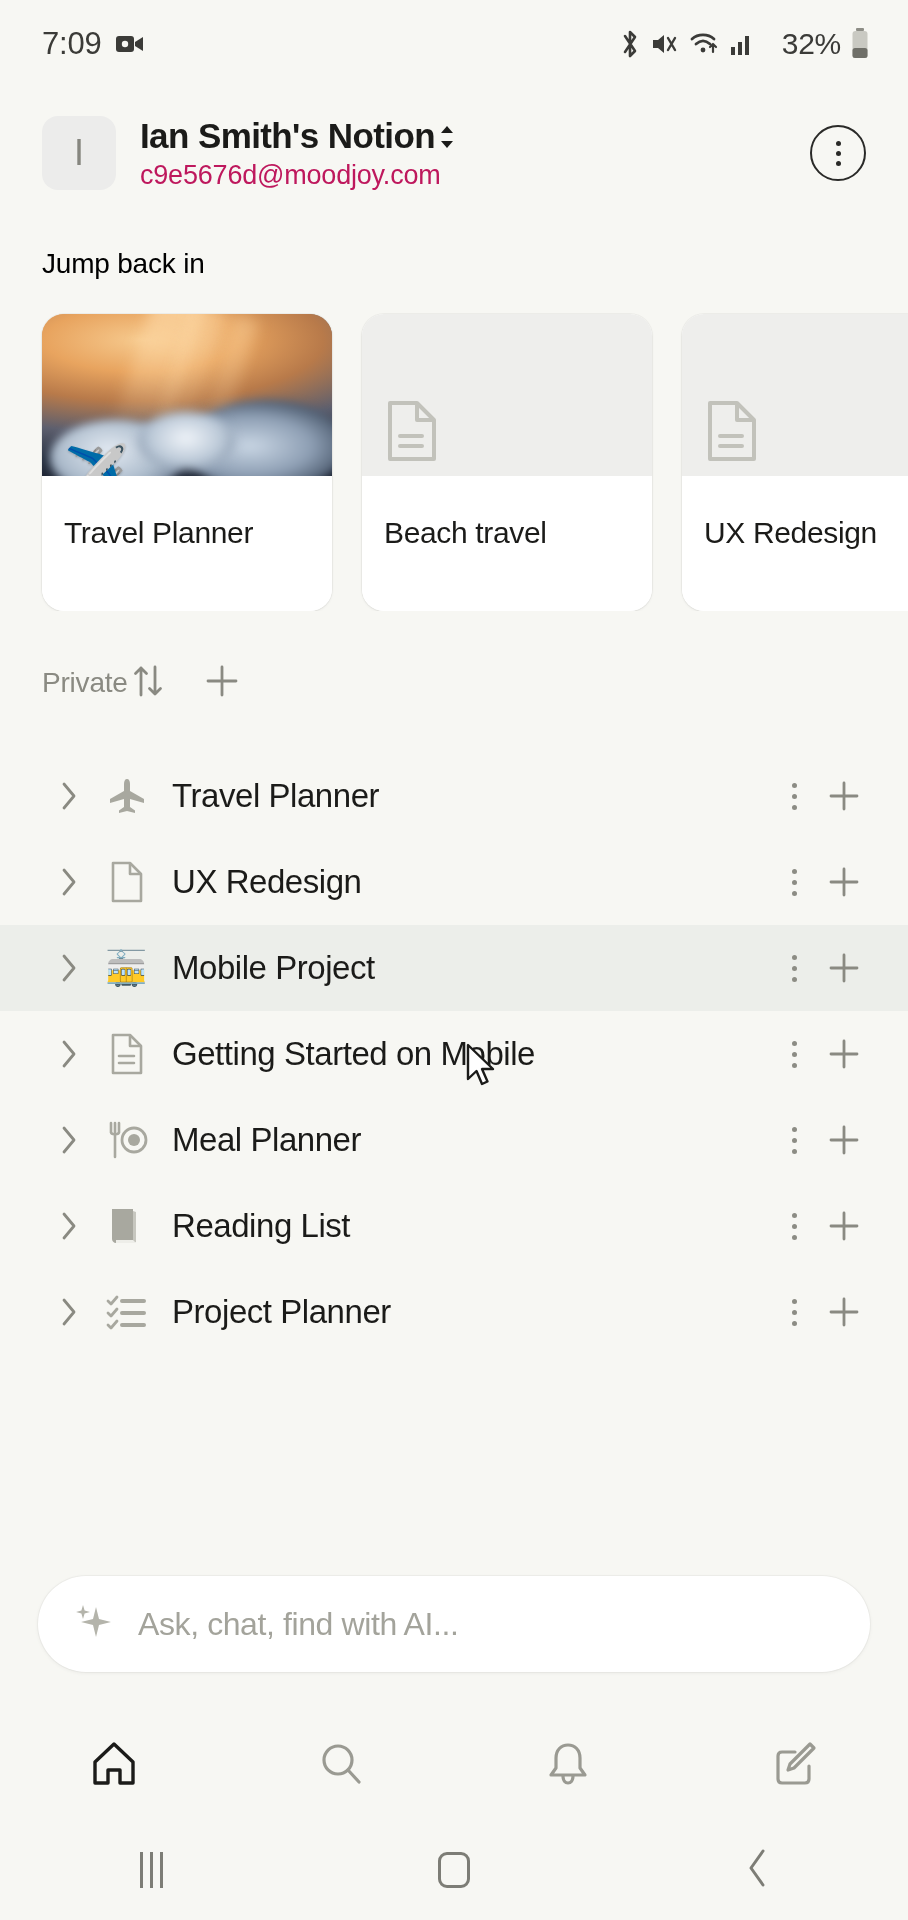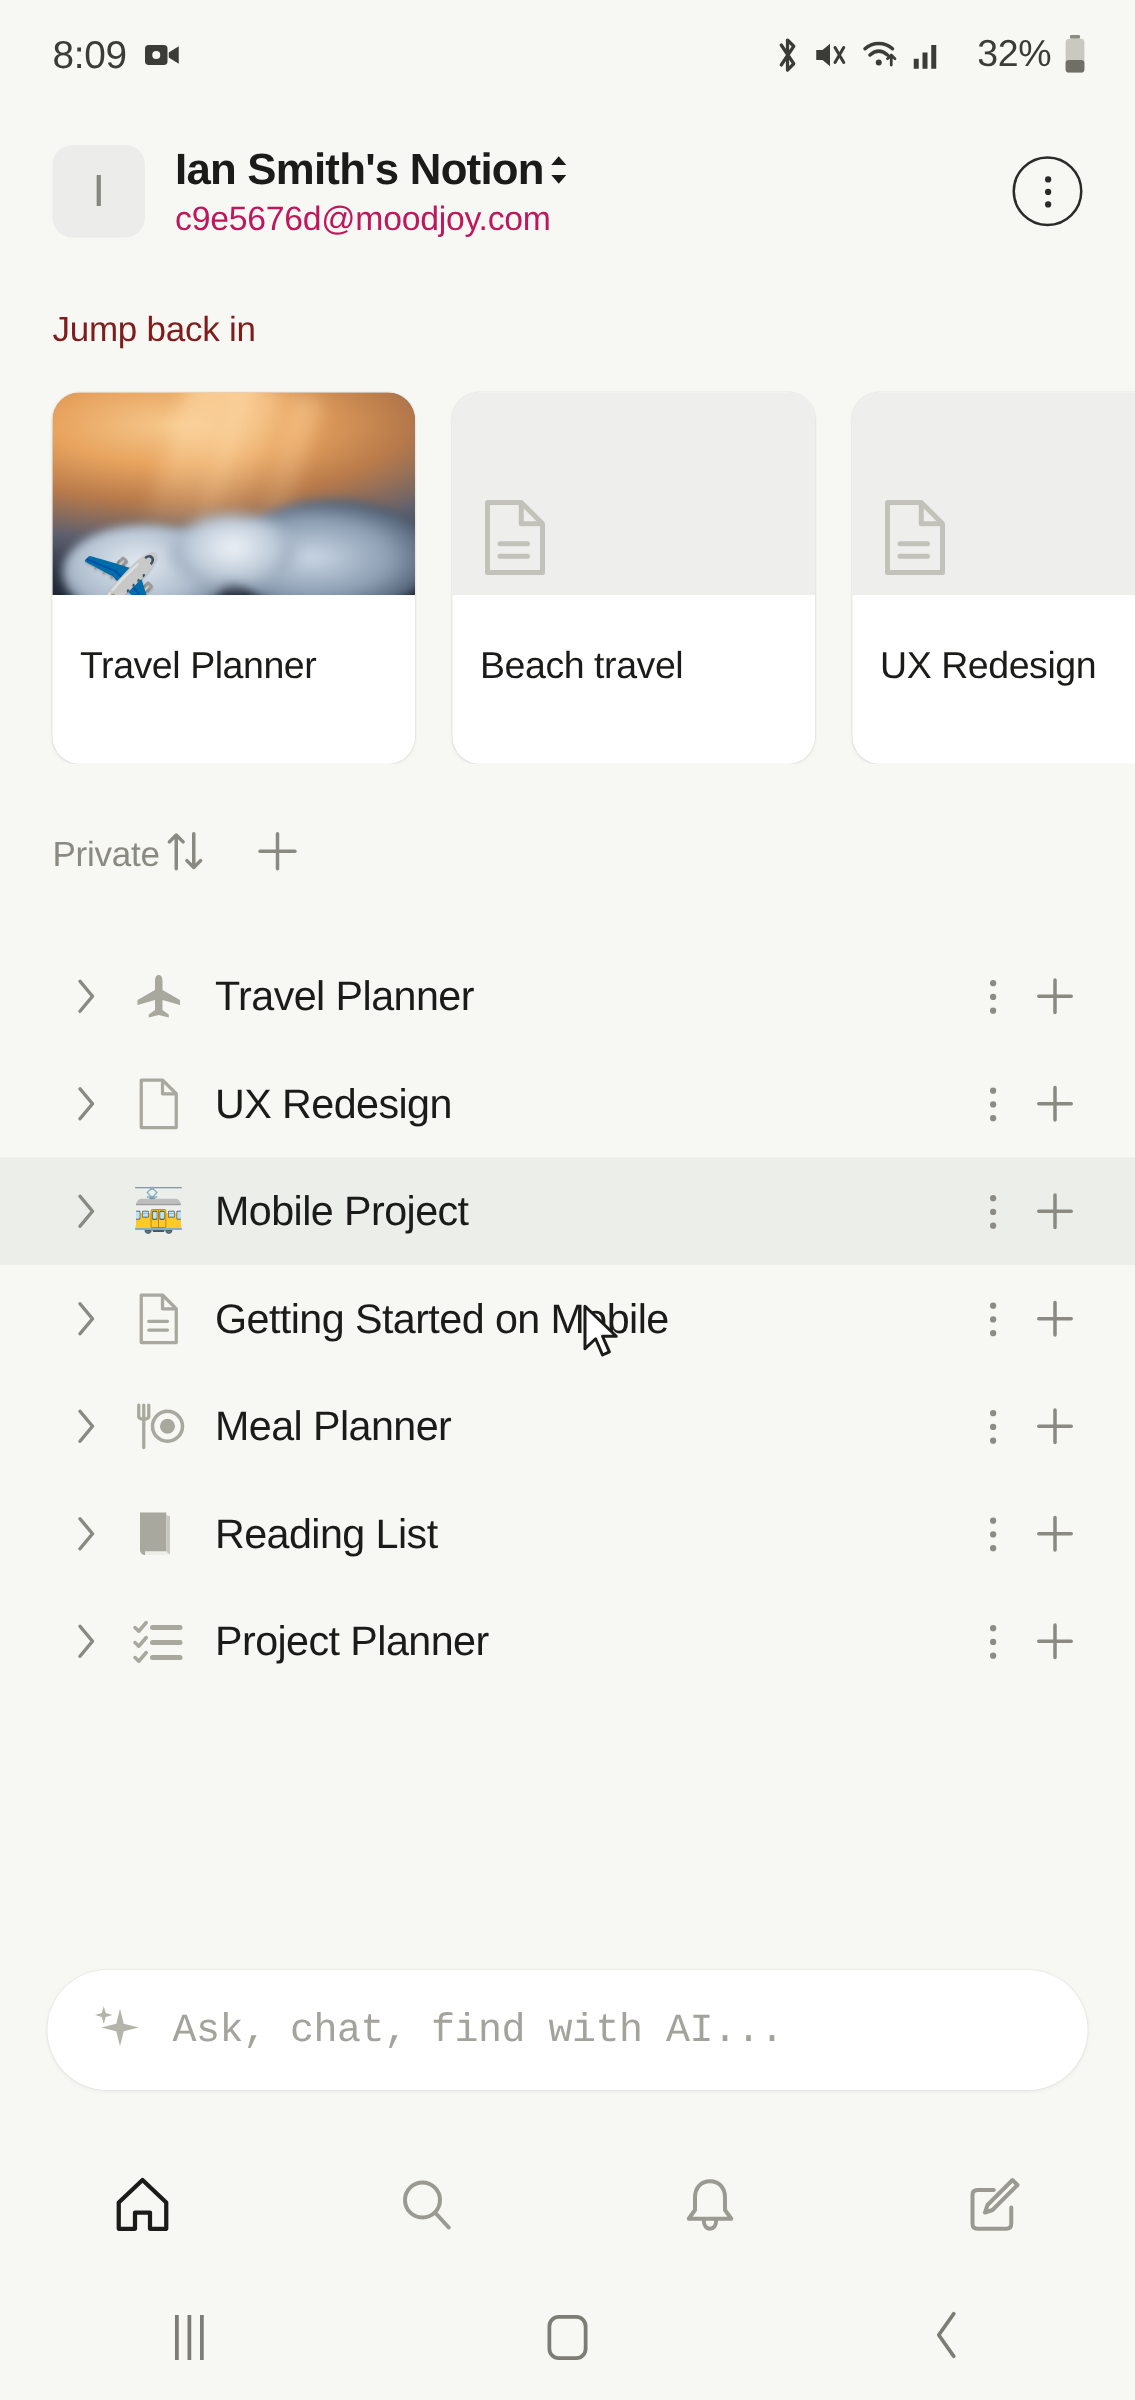--- a/index.html
+++ b/index.html
@@ -111,21 +111,21 @@
     width: 5px;
     height: 5px;
     border-radius: 50%;
     background: #2a2a28;
     display: block;
   }
 
   
   .section-label {
     font-size: 28px;
-    color: #7f1d1d;
+    color: #000000;
     padding: 38px 42px 0 42px;
     letter-spacing: -0.2px;
   }
 
   .cards-rail {
     display: flex;
     gap: 30px;
     padding: 34px 0 0 42px;
     overflow: hidden;
   }
@@ -308,21 +308,20 @@
     padding: 0 38px;
   }
   .ai-bar {
     height: 96px;
     border-radius: 48px;
     background: #ffffff;
     display: flex;
     align-items: center;
     padding: 0 34px;
     box-shadow: 0 1px 4px rgba(0,0,0,0.06), 0 0 0 1px rgba(0,0,0,0.03);
-    font-family: Liberation Mono, monospace;
   }
   .ai-placeholder {
     font-size: 32px;
     color: #a3a39b;
     margin-left: 24px;
     letter-spacing: -0.4px;
   }
 
   
   .bottom-nav {
@@ -371,21 +370,21 @@
     height: 36px;
     border: 3px solid #7d7d76;
     border-radius: 9px;
   }
 </style>
 </head>
 <body>
 
 <div class="status-bar">
   <div class="status-left">
-    <span class="status-time">8:09</span>
+    <span class="status-time">7:09</span>
     <span>
       <svg class="sicon" width="28" height="20" viewBox="0 0 28 20">
         <rect x="0" y="2" width="18" height="16" rx="3" fill="#3b3b38"></rect>
         <path d="M19 8 L27 3 L27 17 L19 12 Z" fill="#3b3b38"></path>
         <circle cx="9" cy="10" r="3.2" fill="#f7f7f3"></circle>
       </svg>
     </span>
   </div>
   <div class="status-right">
     <span>

